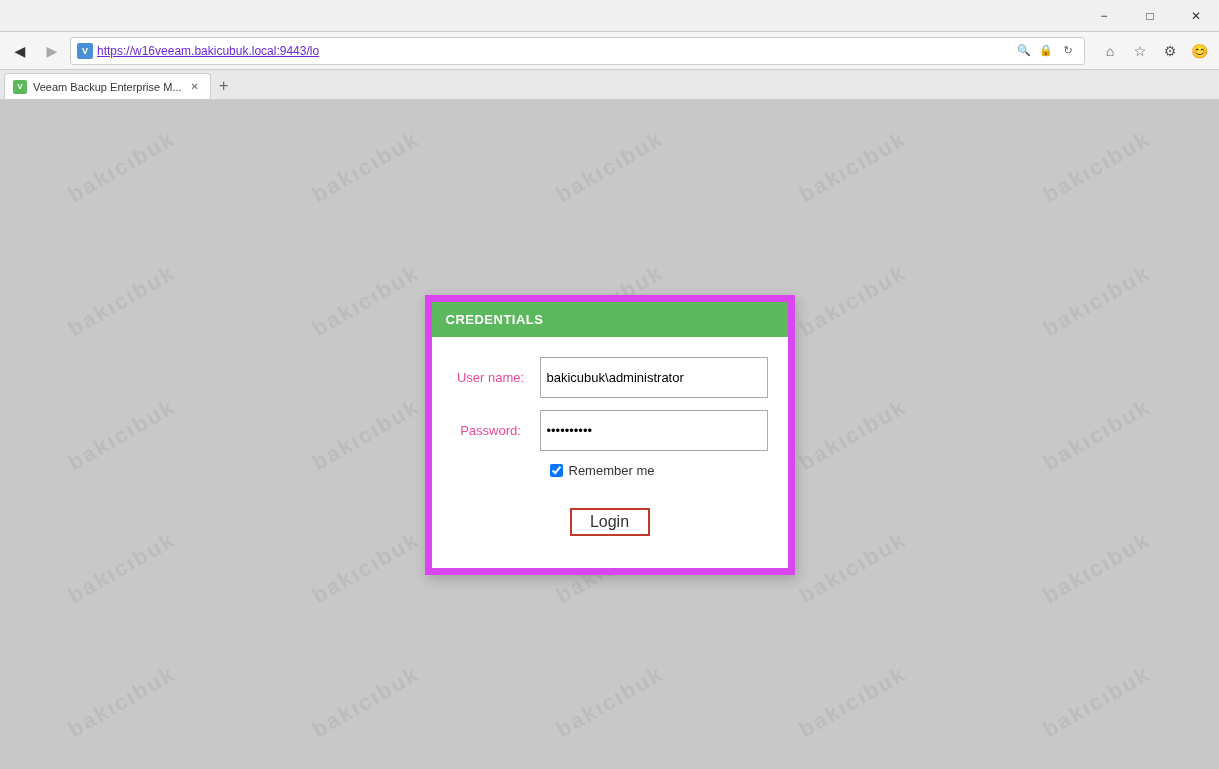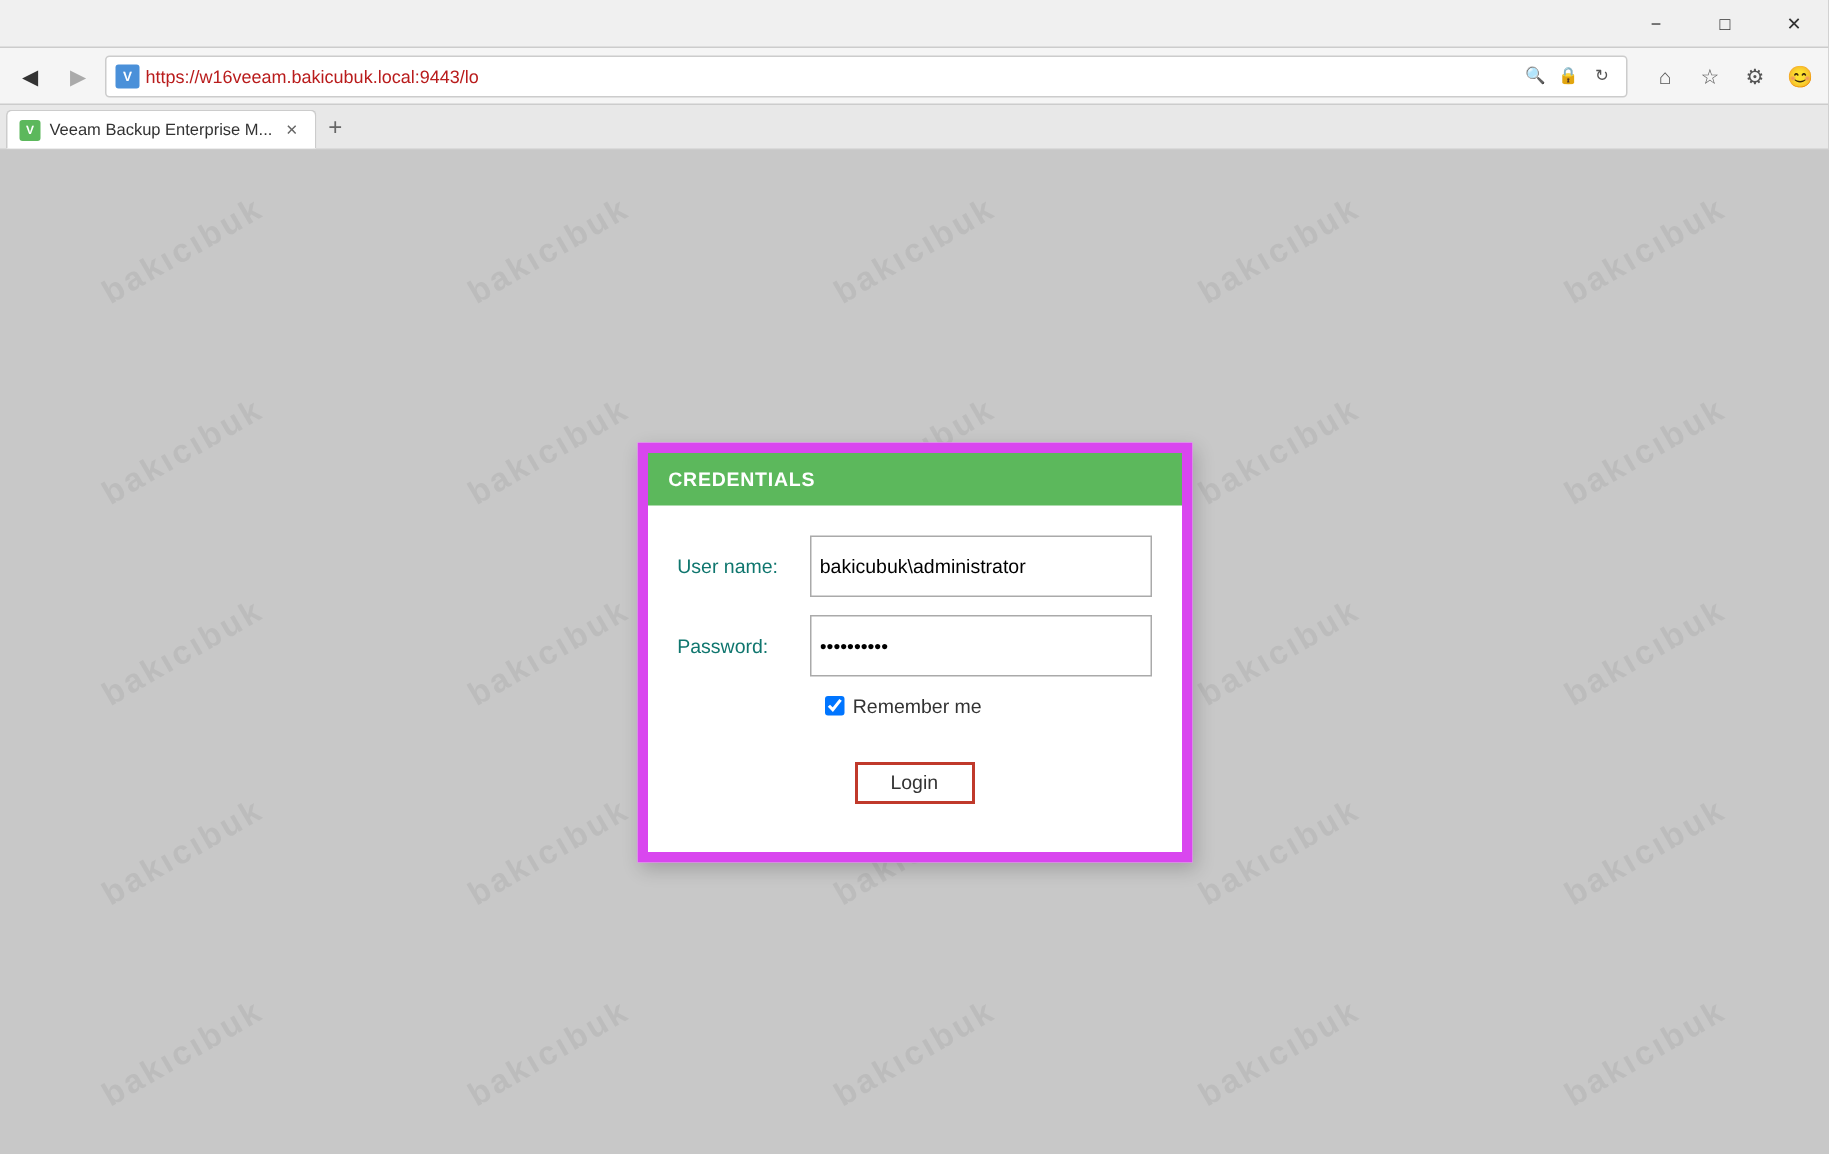--- a/index.html
+++ b/index.html
@@ -104,22 +104,23 @@
       font-size: 9px;
       font-weight: bold;
       flex-shrink: 0;
     }
 
     .address-bar-input {
       flex: 1;
       border: none;
       outline: none;
       font-size: 12px;
-      color: #b91c1c;
-      background: transparent;
+      color: #6d28d9;
+      background: transparent;
+      text-decoration: underline;
     }
 
     .address-bar-actions {
       display: flex;
       align-items: center;
       gap: 2px;
     }
 
     .addr-btn {
       width: 20px;
@@ -301,23 +302,23 @@
     }
 
     .form-row {
       display: flex;
       align-items: center;
       margin-bottom: 12px;
     }
 
     .form-label {
       width: 88px;
-      text-align: left;
+      text-align: center;
       padding-right: 10px;
-      color: #0f766e;
+      color: #ec4899;
       font-size: 13px;
       flex-shrink: 0;
     }
 
     .form-input {
       flex: 1;
       height: 41px;
       border: 1px solid #aaa;
       padding: 0 6px;
       font-size: 13px;
@@ -346,21 +347,21 @@
       justify-content: center;
       padding-bottom: 16px;
     }
 
     .login-btn {
       width: 80px;
       height: 28px;
       background: white;
       border: 2px solid #c0392b;
       color: #333;
-      font-size: 13px;
+      font-size: 16px;
       cursor: pointer;
       outline: none;
     }
   </style>
 </head>
 <body>
 
 <div class="window">
 
   <div class="title-bar">

